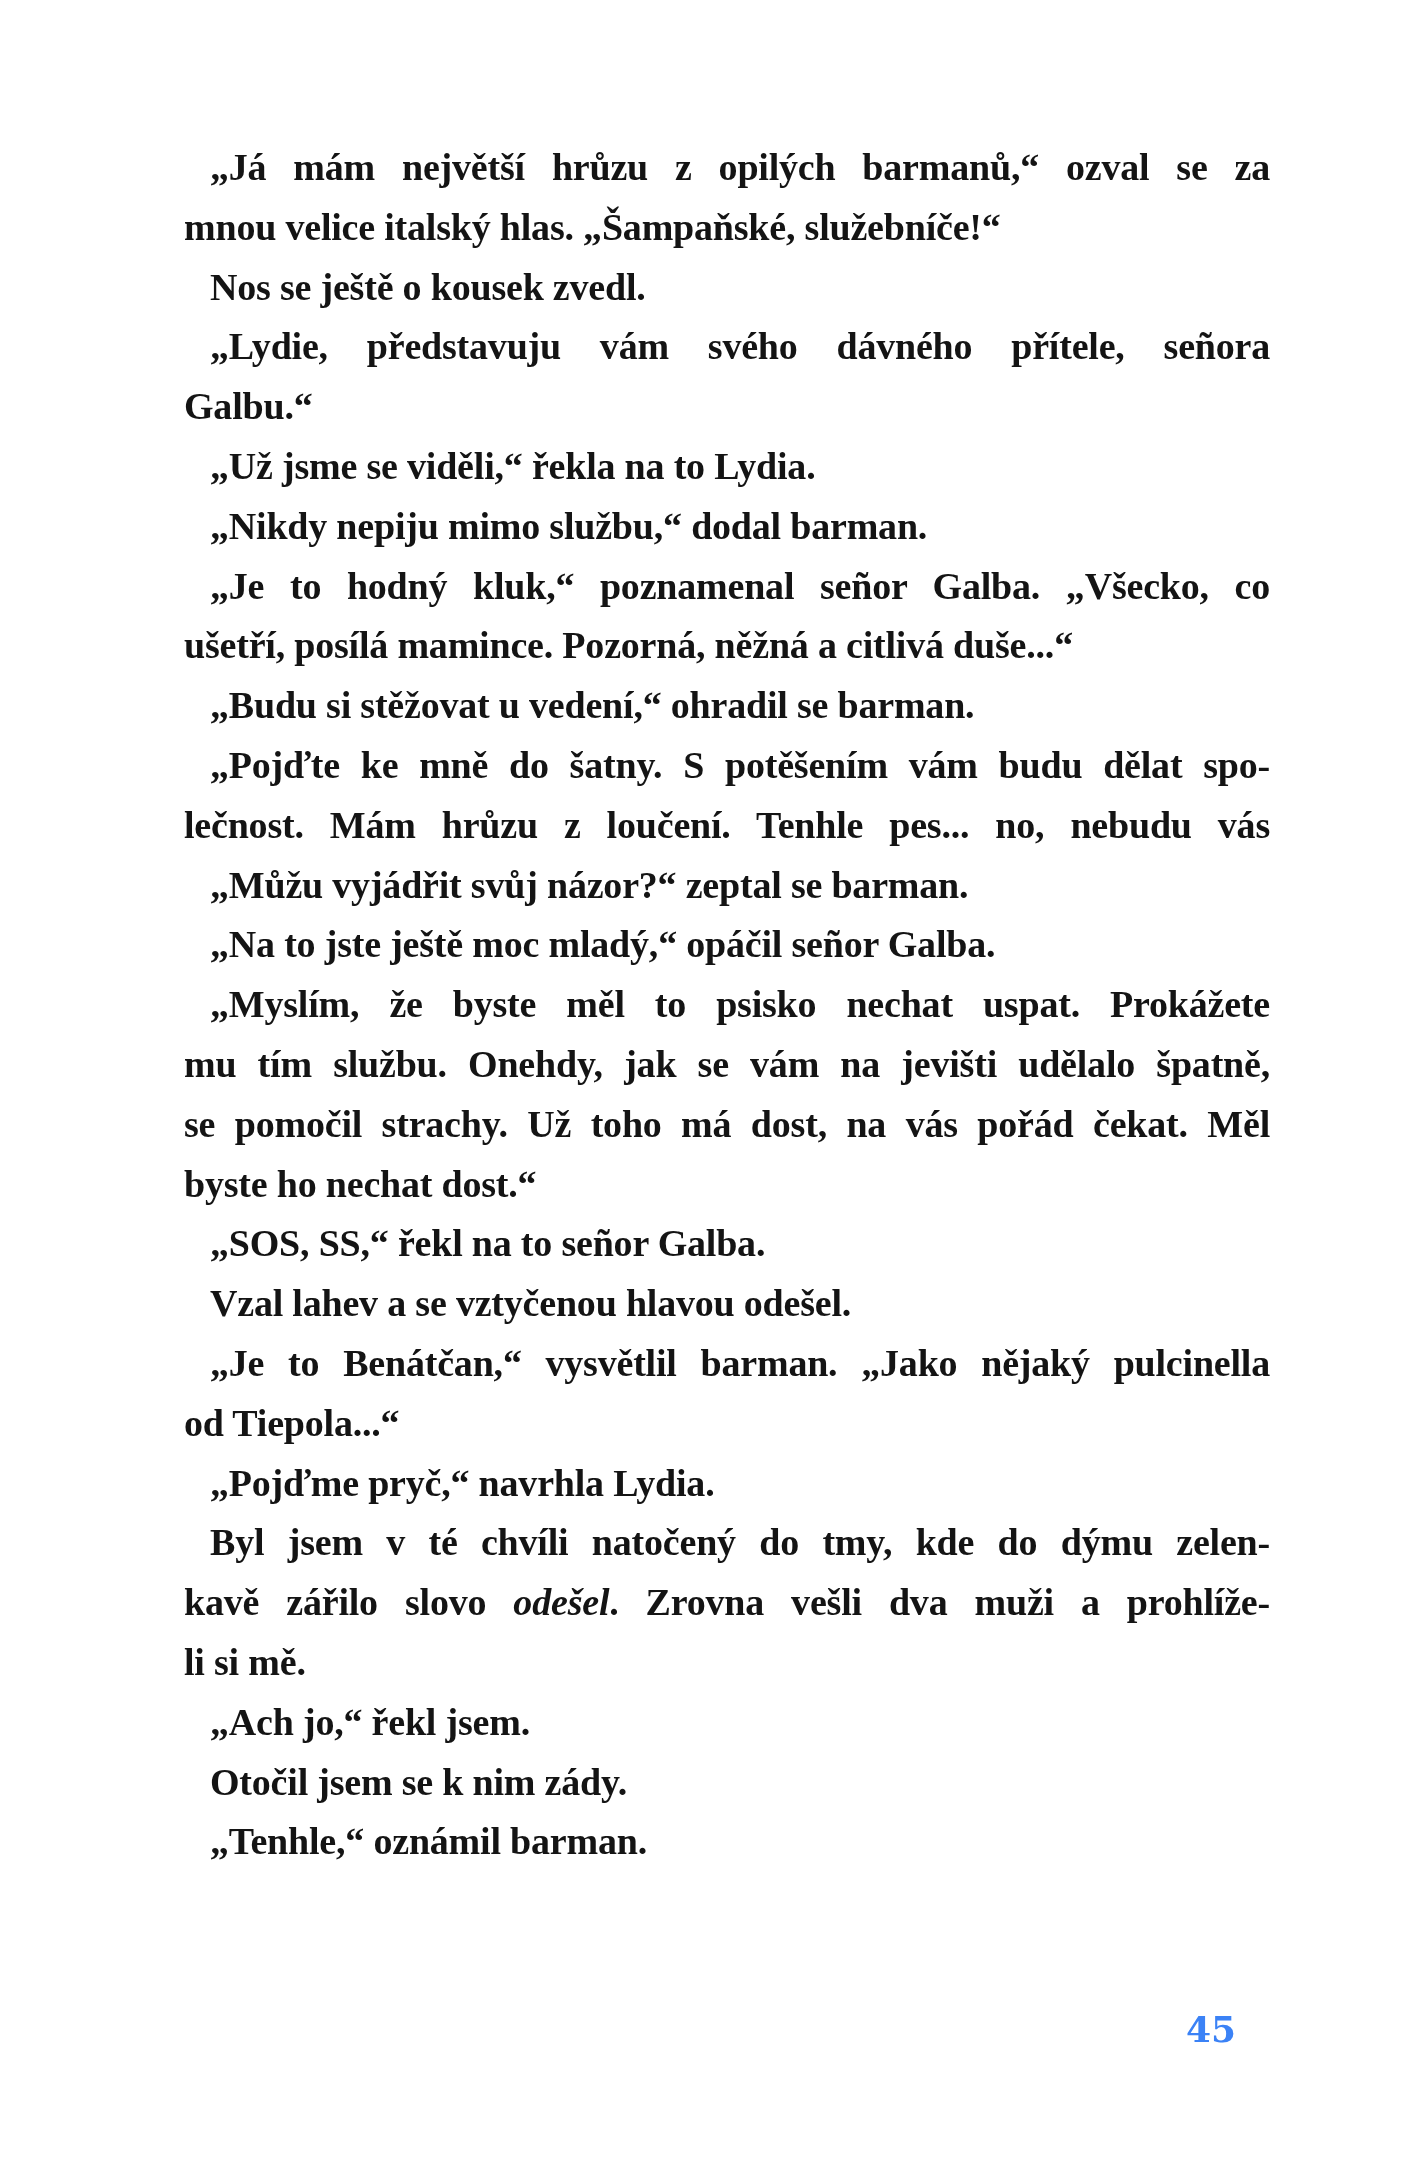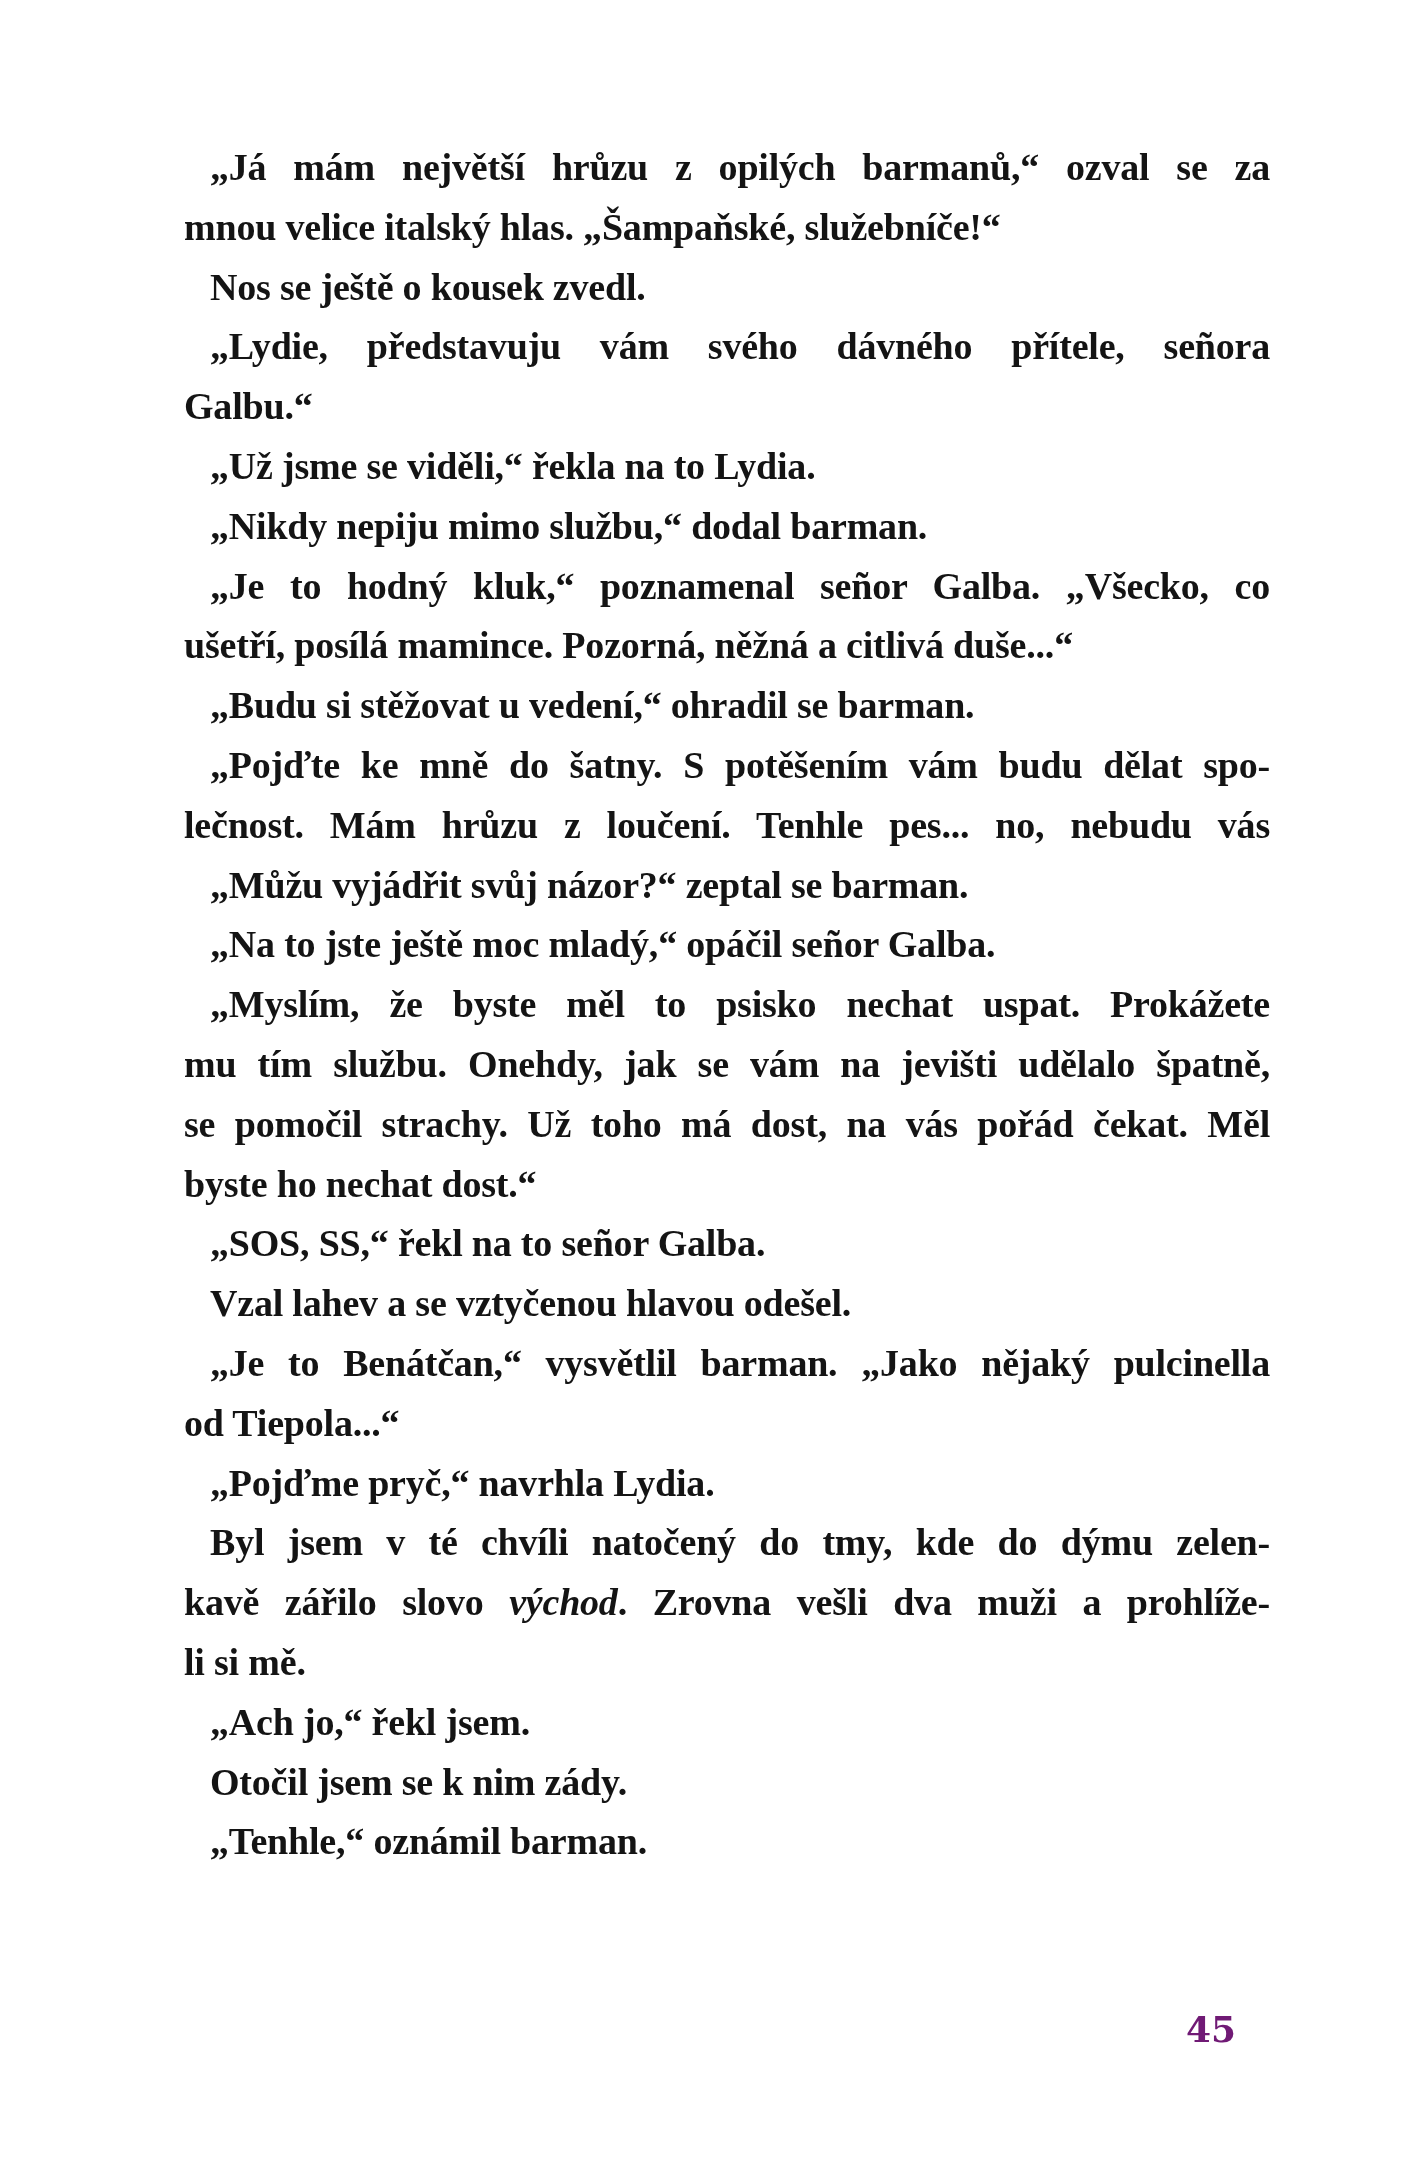--- a/index.html
+++ b/index.html
@@ -41,21 +41,21 @@
   .line .em {
     font-style: italic;
   }
   .folio {
     position: absolute;
     left: 1186px;
     top: 2008px;
     font-size: 36px;
     font-weight: bold;
     font-family: "DejaVu Serif", "Liberation Serif", serif;
-    color: #701a75;
+    color: #3b82f6;
   }
 </style>
 </head>
 <body>
 
 <div class="page">
   <main class="text-block">
       <div class="line justify indent"><span>„Já mám největší hrůzu z opilých barmanů,“ ozval se za</span></div>
       <div class="line"><span>mnou velice italský hlas. „Šampaňské, služebníče!“</span></div>
       <div class="line indent"><span>Nos se ještě o kousek zvedl.</span></div>
@@ -73,20 +73,20 @@
       <div class="line justify indent"><span>„Myslím, že byste měl to psisko nechat uspat. Prokážete</span></div>
       <div class="line justify"><span>mu tím službu. Onehdy, jak se vám na jevišti udělalo špatně,</span></div>
       <div class="line justify"><span>se pomočil strachy. Už toho má dost, na vás pořád čekat. Měl</span></div>
       <div class="line"><span>byste ho nechat dost.“</span></div>
       <div class="line indent"><span>„SOS, SS,“ řekl na to señor Galba.</span></div>
       <div class="line indent"><span>Vzal lahev a se vztyčenou hlavou odešel.</span></div>
       <div class="line justify indent"><span>„Je to Benátčan,“ vysvětlil barman. „Jako nějaký pulcinella</span></div>
       <div class="line"><span>od Tiepola...“</span></div>
       <div class="line indent"><span>„Pojďme pryč,“ navrhla Lydia.</span></div>
       <div class="line justify indent"><span>Byl jsem v té chvíli natočený do tmy, kde do dýmu zelen-</span></div>
-      <div class="line justify"><span>kavě zářilo slovo </span><span class="em">východ</span><span>. Zrovna vešli dva muži a prohlíže-</span></div>
+      <div class="line justify"><span>kavě zářilo slovo </span><span class="em">odešel</span><span>. Zrovna vešli dva muži a prohlíže-</span></div>
       <div class="line"><span>li si mě.</span></div>
       <div class="line indent"><span>„Ach jo,“ řekl jsem.</span></div>
       <div class="line indent"><span>Otočil jsem se k nim zády.</span></div>
       <div class="line indent"><span>„Tenhle,“ oznámil barman.</span></div>
     </main>
   <div class="folio">45</div>
 </div>
 
 </body></html>

